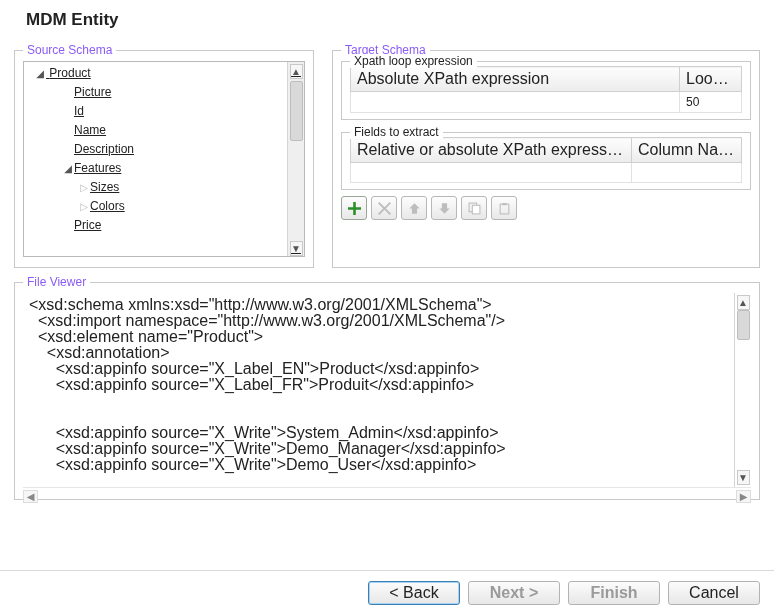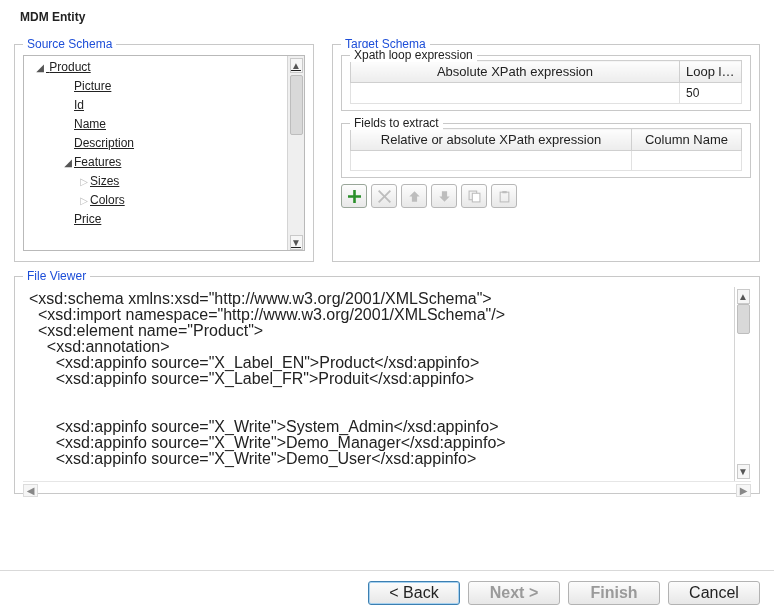--- a/index.html
+++ b/index.html
@@ -8,40 +8,40 @@
     font-family: "Segoe UI", Tahoma, Arial, sans-serif;
     font-size: 12px;
     color: #222;
     background: #fff;
     width: 774px;
     height: 611px;
     overflow: hidden;
     position: relative;
   }
   .page-title {
-    font-size: 12px;
+    font-size: 17px;
     font-weight: bold;
-    padding: 10px 14px 20px 20px;
+    padding: 10px 14px 20px 26px;
   }
   .content {
     padding: 0 14px;
   }
   .fieldset {
     border: 1px solid #c8c8c8;
     position: relative;
     padding: 10px 8px 8px 8px;
   }
   .fieldset > .legend {
     position: absolute;
     top: -8px;
     left: 8px;
     background: #fff;
     padding: 0 4px;
     font-size: 12px;
-    color: #1d4ed8;
+    color: #8b5cf6;
   }
   
   .top-row {
     display: flex;
     gap: 18px;
     align-items: stretch;
   }
   .source-schema { flex: 0 0 300px; height: 218px; }
   .target-schema { flex: 1 1 auto; height: 218px; }
   
@@ -115,26 +115,26 @@
     padding: 0 4px;
     font-size: 12px;
   }
   table.grid {
     width: 100%;
     border-collapse: collapse;
     border: 1px solid #cfcfcf;
     table-layout: fixed;
   }
   table.grid th {
-    text-align: center;
+    text-align: left;
     font-weight: normal;
     background: linear-gradient(#fdfdfd, #ececec);
     border: 1px solid #cfcfcf;
     padding: 3px 6px;
-    font-size: 13px;
+    font-size: 16px;
     color: #222;
     overflow: hidden;
     white-space: nowrap;
     text-overflow: ellipsis;
   }
   table.grid td {
     border: 1px solid #e1e1e1;
     border-top: none;
     padding: 3px 6px;
     height: 20px;

